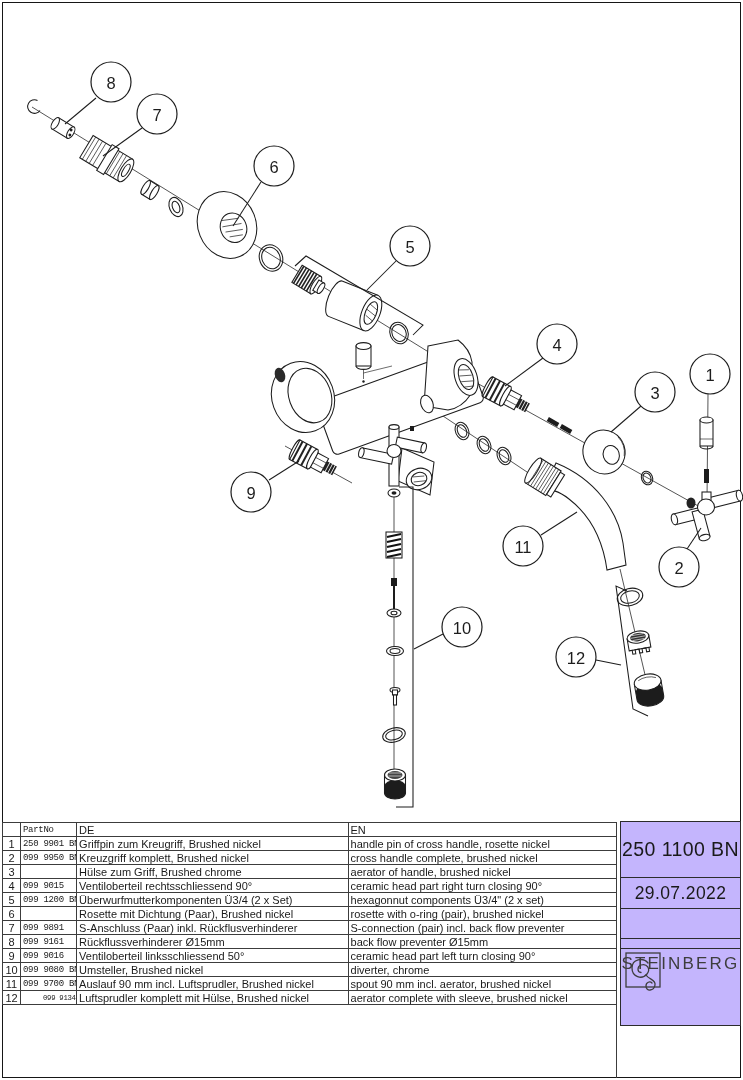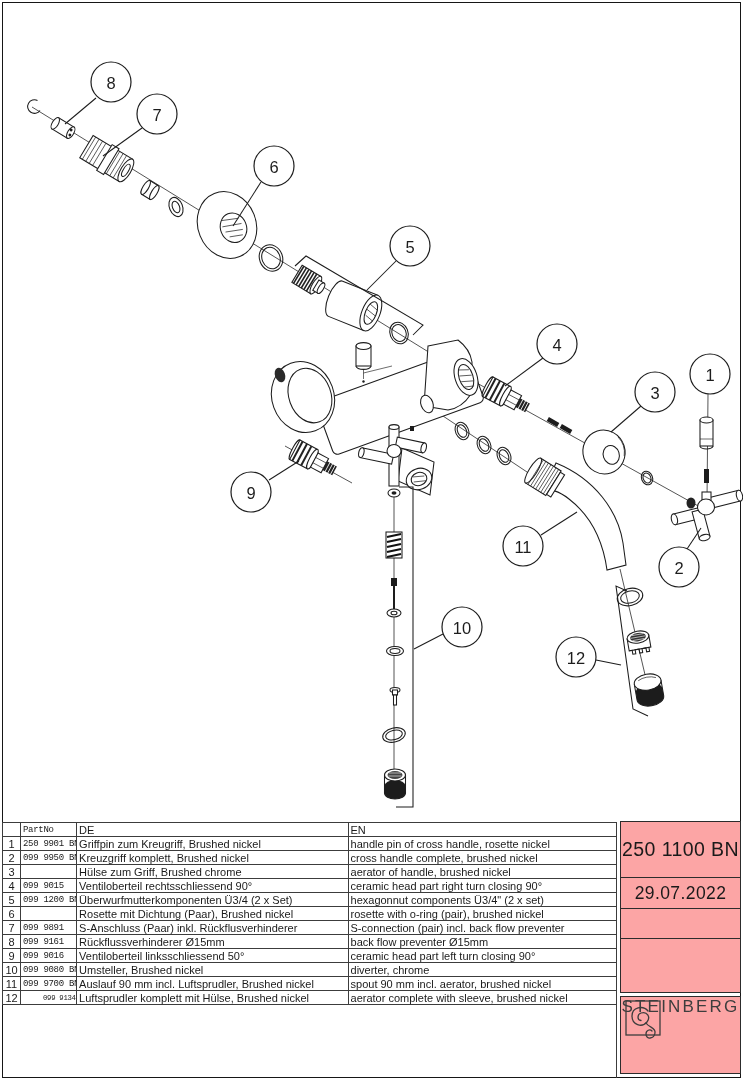--- a/index.html
+++ b/index.html
@@ -22,26 +22,26 @@
       font-size:11px;font-weight:normal;text-align:left;vertical-align:middle;
       white-space:nowrap;overflow:hidden;line-height:12px;}
   .parts-table .c-no{width:17px;text-align:center;padding:0;}
   .parts-table .c-pn{width:51px;font-size:9px;letter-spacing:-0.3px;font-family:Liberation Mono, monospace;}
   .parts-table .c-de{width:266px;}
   .parts-table .c-en{width:263px;}
   .parts-table tr:last-child .c-pn{font-size:7.3px;letter-spacing:-0.3px;padding-left:22px;}
   .bottom-empty{position:absolute;left:2px;top:991px;width:614px;height:87px;border-right:0.9px solid #3c3c3c;}
   
   .tb{position:absolute;left:620px;right:2px;border:1.2px solid #2c2c2c;box-sizing:border-box;
-      display:flex;align-items:center;justify-content:center;background:#fca5a5;}
+      display:flex;align-items:center;justify-content:center;background:#c4b5fd;}
   .tb-code{top:821px;height:57px;font-size:19.5px;letter-spacing:0.4px;}
   .tb-date{top:877px;height:32px;font-size:17.5px;letter-spacing:0.4px;}
   .tb-e1{top:908px;height:31px;}
   .tb-e2{top:938px;height:55px;}
-  .tb-brand{top:996px;height:78px;flex-direction:column;justify-content:flex-start;}
+  .tb-brand{top:948px;height:78px;flex-direction:column;justify-content:flex-start;padding-top:5px;}
   .brand-name{font-size:17px;letter-spacing:2.2px;color:#3d3d3d;}
   .brand-logo{margin-top:2px;}
 </style>
 </head>
 <body>
 
 <div class="page">
   <div class="frame"></div>
 
   <svg width="743" height="820" viewBox="0 0 743 820">

